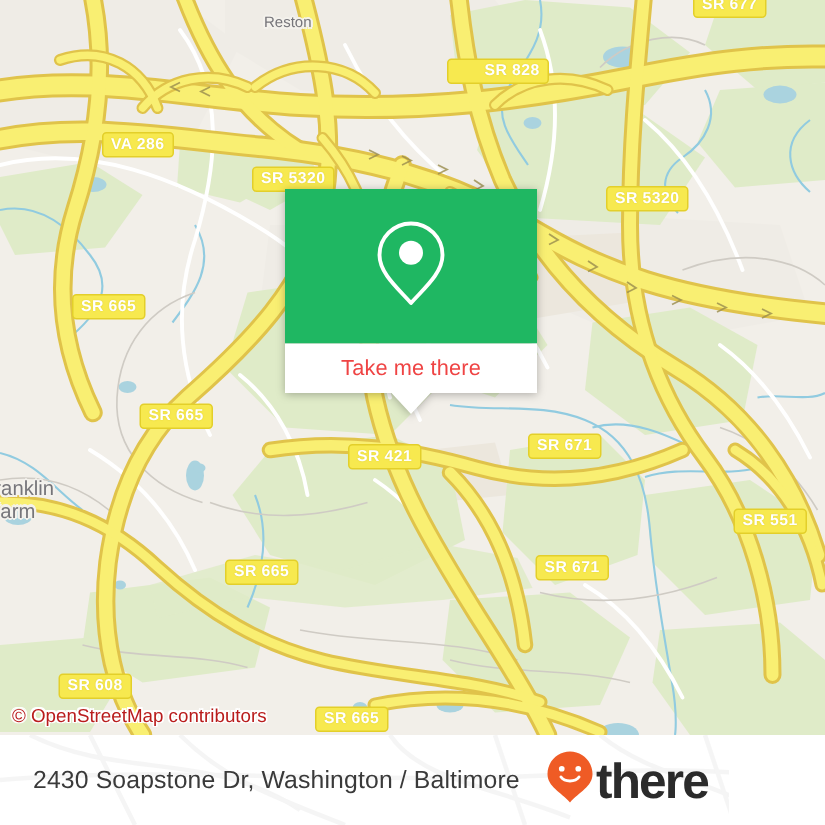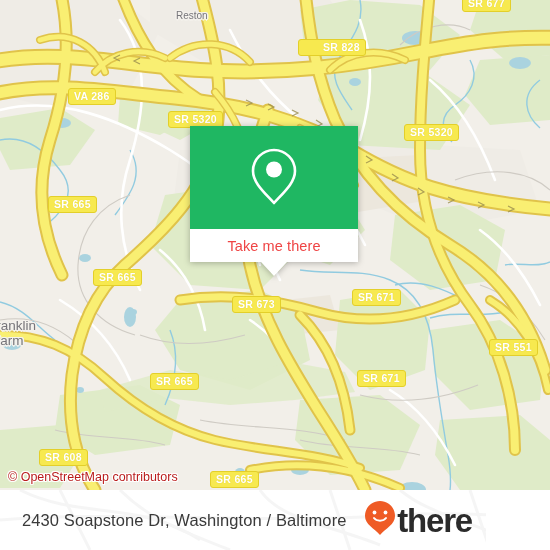--- a/index.html
+++ b/index.html
@@ -275,21 +275,21 @@
     <div class="place small" style="left:-12px;top:318px;">Franklin</div>
     <div class="place small" style="left:-8px;top:333px;">Farm</div>
 
     <div class="shield" style="left:462px;top:-5px;">SR 677</div>
     <div class="shield" style="left:298px;top:39px;padding-left:24px;">SR 828</div>
     <div class="shield" style="left:68px;top:76px;margin-top:12px;">VA 286</div>
     <div class="shield" style="left:168px;top:111px;">SR 5320</div>
     <div class="shield" style="left:404px;top:124px;">SR 5320</div>
     <div class="shield" style="left:48px;top:196px;">SR 665</div>
     <div class="shield" style="left:93px;top:269px;">SR 665</div>
-    <div class="shield" style="left:232px;top:296px;">SR 673</div>
+    <div class="shield" style="left:232px;top:296px;">SR 421</div>
     <div class="shield" style="left:352px;top:289px;">SR 671</div>
     <div class="shield" style="left:489px;top:339px;">SR 551</div>
     <div class="shield" style="left:357px;top:370px;">SR 671</div>
     <div class="shield" style="left:150px;top:373px;">SR 665</div>
     <div class="shield" style="left:39px;top:449px;">SR 608</div>
     <div class="shield" style="left:210px;top:471px;">SR 665</div>
 
     <div class="attribution">© OpenStreetMap contributors</div>
   </div>
 

